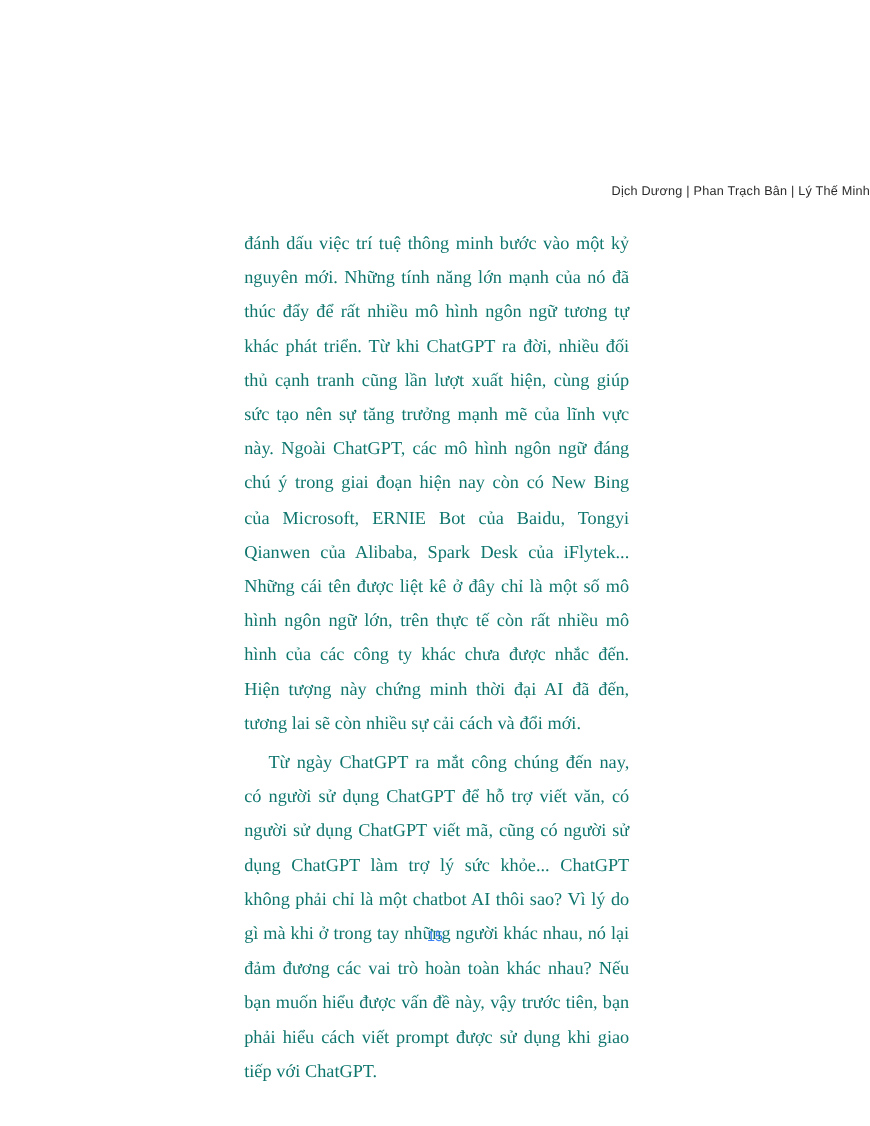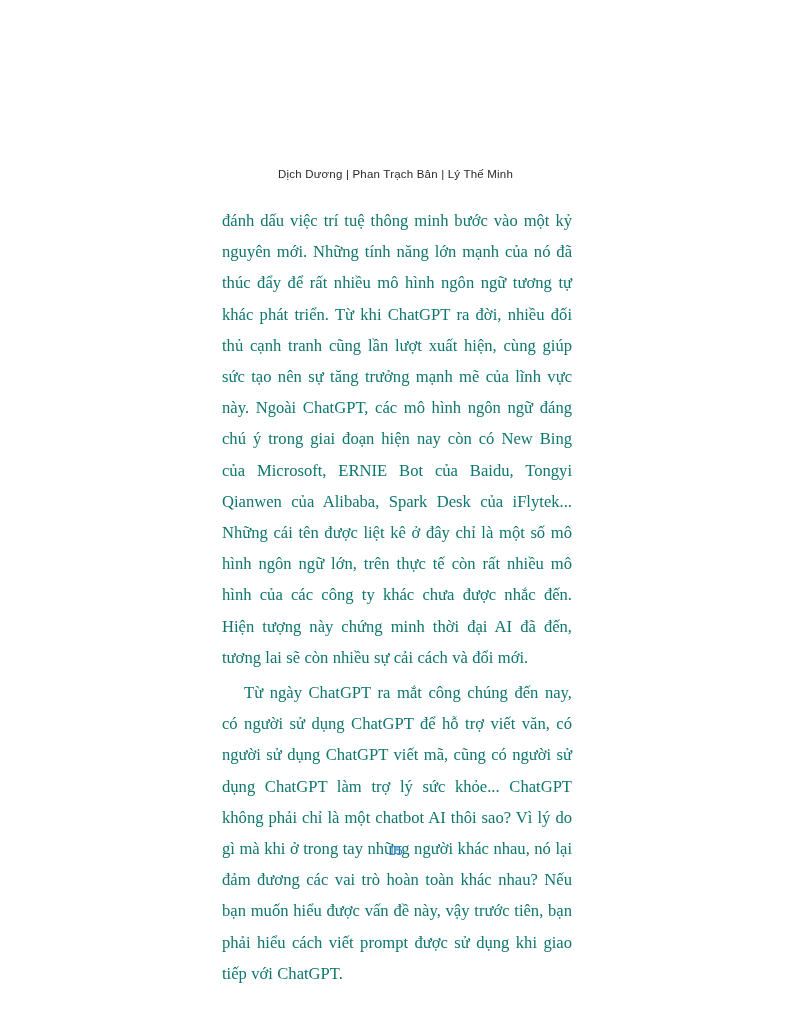--- a/index.html
+++ b/index.html
@@ -21,21 +21,21 @@
     top: 0;
     width: 791px;
     height: 1024px;
     background: #ffffff;
   }
   .running-head {
     position: absolute;
     left: 0;
     right: 0;
     top: 168px;
-    text-align: center;
+    text-align: right;
     font-family: "Liberation Sans", sans-serif;
     font-size: 11.5px;
     letter-spacing: 0.2px;
     color: #2a2a2a;
     white-space: nowrap;
   }
   .textblock {
     position: absolute;
     left: 222px;
     top: 205px;

